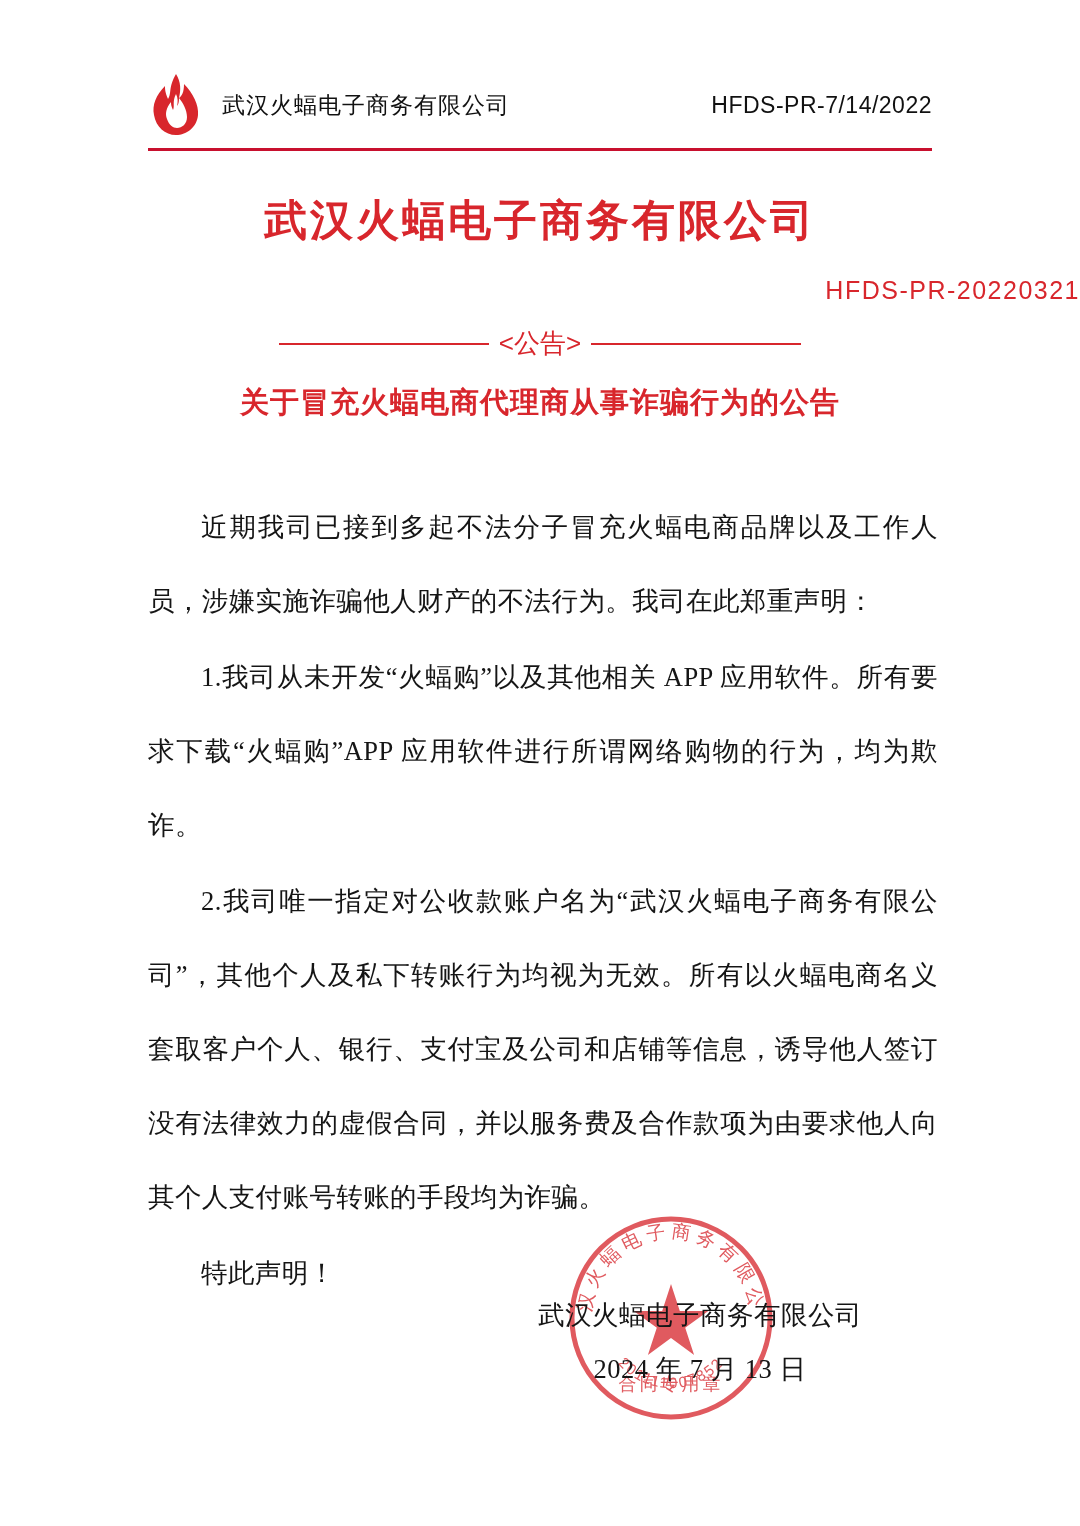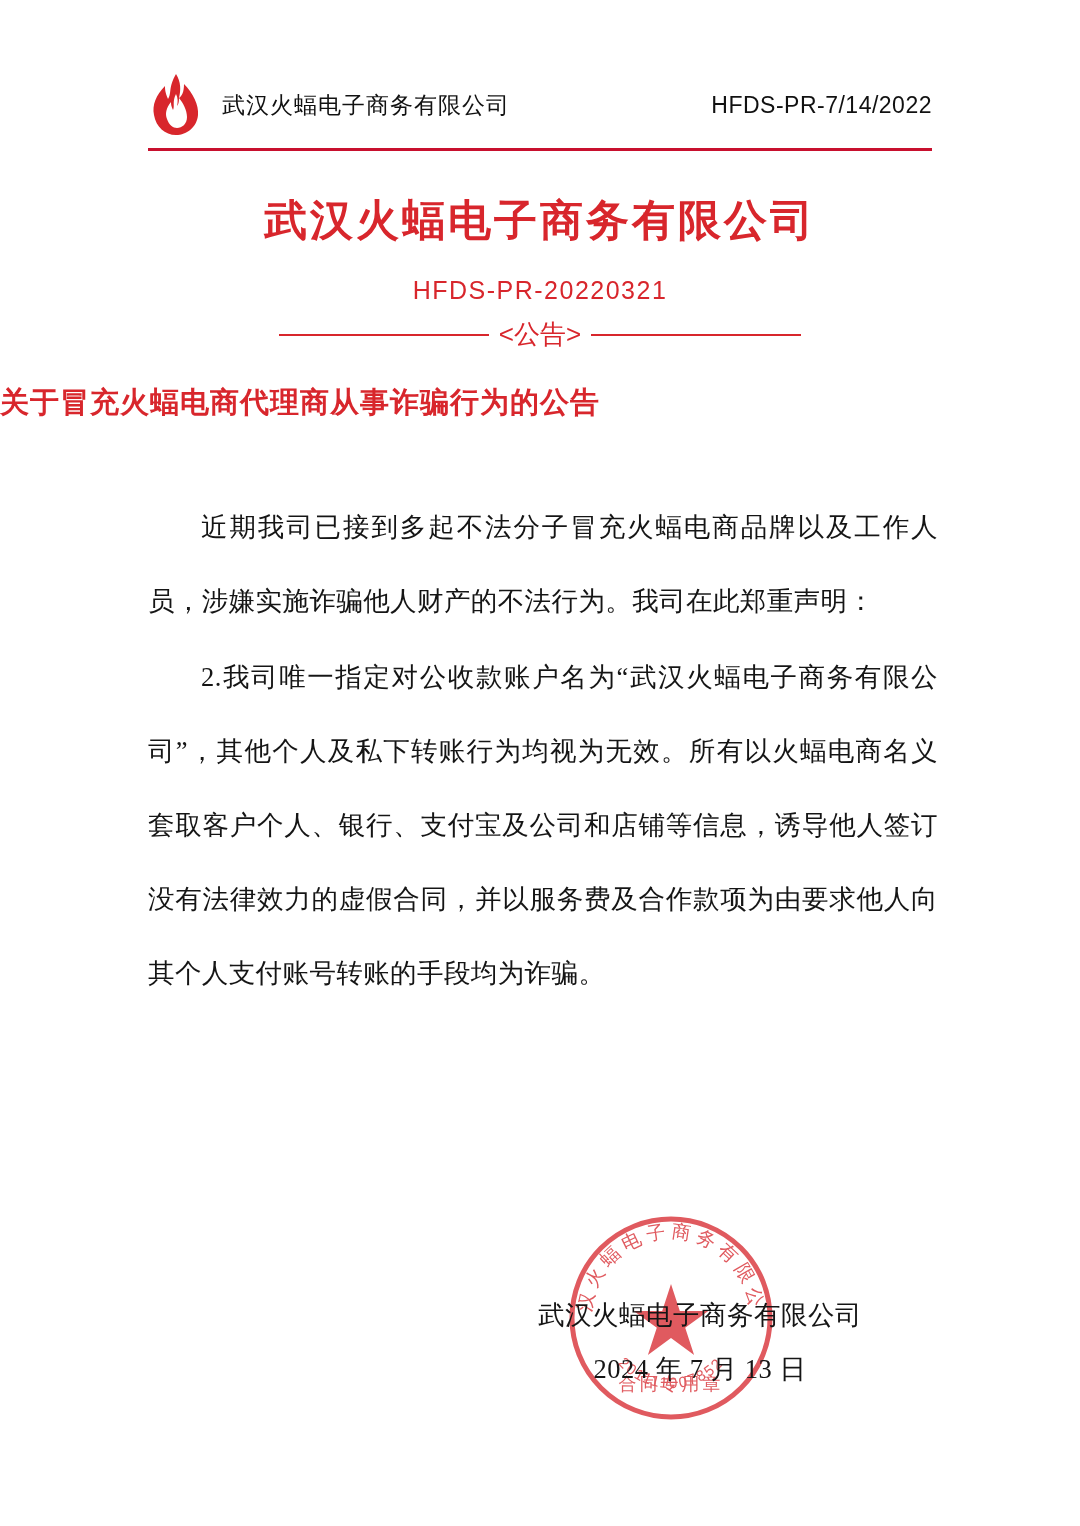--- a/index.html
+++ b/index.html
@@ -71,31 +71,31 @@
     font-weight: bold;
     color: #d8262c;
     letter-spacing: 3px;
     font-family: "Liberation Sans", "DejaVu Sans", sans-serif;
   }
   .doc-number {
     position: absolute;
     left: 0;
     top: 276px;
     width: 1080px;
-    text-align: center;
+    text-align: right;
     font-size: 25px;
     color: #d8262c;
     letter-spacing: 1.5px;
     font-family: "Liberation Sans", "DejaVu Sans", sans-serif;
   }
 
   .kind-row {
     position: absolute;
     left: 0;
-    top: 317px;
+    top: 326px;
     width: 1080px;
     display: flex;
     align-items: center;
     justify-content: center;
   }
   .kind-line {
     width: 210px;
     height: 0;
     border-top: 2px solid #d8262c;
   }
@@ -105,20 +105,21 @@
     padding: 0 10px;
     white-space: nowrap;
     font-family: "Liberation Sans", "DejaVu Sans", sans-serif;
   }
 
   .subject {
     position: absolute;
     left: 0;
     top: 383px;
     width: 1080px;
+    text-align: center;
     font-size: 29px;
     font-weight: bold;
     color: #d8262c;
     letter-spacing: 1px;
     font-family: "Liberation Sans", "DejaVu Sans", sans-serif;
   }
 
   
   .body-wrap {
     position: absolute;
@@ -183,21 +184,23 @@
 <div class="kind-row">
   <span class="kind-line"></span>
   <span class="kind-label">&lt;公告&gt;</span>
   <span class="kind-line"></span>
 </div>
 
 <div class="subject">关于冒充火蝠电商代理商从事诈骗行为的公告</div>
 
 <div class="body-wrap">
   <p class="para">近期我司已接到多起不法分子冒充火蝠电商品牌以及工作人员，涉嫌实施诈骗他人财产的不法行为。我司在此郑重声明：</p>
+  <p class="para">1.我司从未开发“火蝠购”以及其他相关 APP 应用软件。所有要求下载“火蝠购”APP 应用软件进行所谓网络购物的行为，均为欺诈。</p>
   <p class="para">2.我司唯一指定对公收款账户名为“武汉火蝠电子商务有限公司”，其他个人及私下转账行为均视为无效。所有以火蝠电商名义套取客户个人、银行、支付宝及公司和店铺等信息，诱导他人签订没有法律效力的虚假合同，并以服务费及合作款项为由要求他人向其个人支付账号转账的手段均为诈骗。</p>
+  <p class="para">特此声明！</p>
 </div>
 
 <div class="seal">
   <svg width="212" height="212" viewBox="0 0 212 212">
     <defs>
       <path id="arcTop" d="M 26,106 A 80,80 0 0 1 186,106"></path>
       <path id="arcBottom" d="M 36,106 A 70,70 0 0 0 176,106"></path>
     </defs>
     <circle cx="106" cy="106" r="99" fill="none" stroke="#e05a5f" stroke-width="5"></circle>
     <text font-family="'Liberation Sans', sans-serif" font-size="19" fill="#e05a5f" letter-spacing="5">

